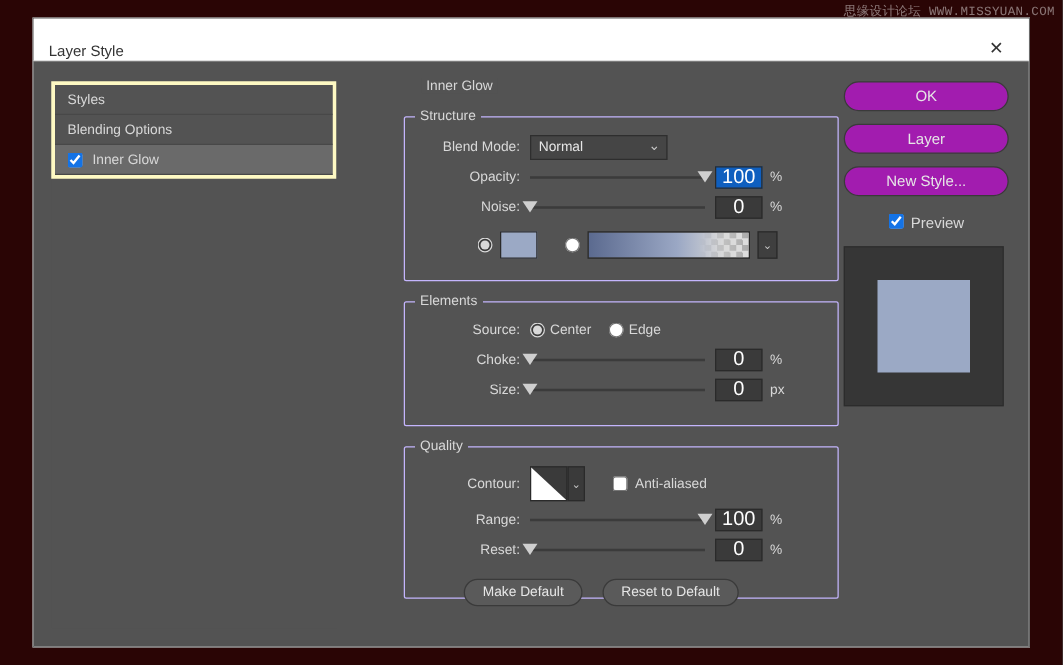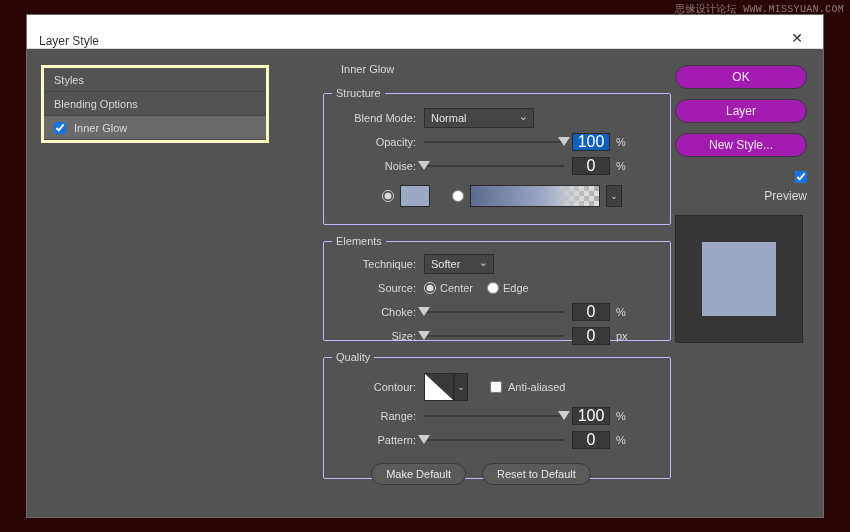--- a/index.html
+++ b/index.html
@@ -46,21 +46,21 @@
   .grad-dd { width: 16px; height: 22px; background: #3f3f3f; border: 1px solid #2a2a2a; display: inline-flex; align-items: center; justify-content: center; font-size: 9px; color: #ccc; }
   .contour-box { width: 30px; height: 28px; background: #3a3a3a; border: 1px solid #2a2a2a; position: relative; }
   .contour-box::before { content: ""; position: absolute; left: 0; bottom: 0; width: 0; height: 0; border-left: 0 solid transparent; border-right: 28px solid transparent; border-bottom: 26px solid #fff; }
   .contour-dd { width: 14px; height: 28px; background: #3a3a3a; border: 1px solid #2a2a2a; display: inline-flex; align-items: center; justify-content: center; font-size: 9px; color: #ccc; }
   .checkbox-inline { display: flex; gap: 6px; margin-left: 10px; padding-left: 12px; }
   input[type=checkbox].ps { width: 12px; height: 12px; accent-color: #1473e6; }
   .btn-row { position: absolute; left: 0; right: 0; bottom: 18px; display: flex; justify-content: center; gap: 16px; }
   .ps-btn { background: #5a5a5a; border: 1px solid #3a3a3a; color: #e6e6e6; font-size: 11px; height: 22px; padding: 0 14px; border-radius: 12px; cursor: pointer; margin-top: 40px; }
   .right-panel { position: absolute; right: 16px; top: 16px; width: 132px; }
   .big-btn { width: 132px; height: 24px; background: #a21caf; border: 1px solid #3a3a3a; color: #e6e6e6; font-size: 12px; border-radius: 14px; margin-bottom: 10px; cursor: pointer; }
-  .preview-check { display: flex; align-items: flex-end; justify-content: center; gap: 6px; margin-top: 4px; font-size: 12px; flex-direction: column; }
+  .preview-check { display: flex; align-items: flex-start; justify-content: center; gap: 6px; margin-top: 4px; font-size: 12px; }
   .preview-box { margin-top: 12px; width: 128px; height: 128px; background: #363636; display: flex; align-items: center; justify-content: center; border: 1px solid #2c2c2c; }
   .preview-inner { width: 74px; height: 74px; background: #9ba9c5; }
   .watermark { position: absolute; right: 6px; top: 2px; font-size: 10px; color: rgba(255,255,255,0.45); font-family: Liberation Mono, monospace; letter-spacing: 0.3px; }
 </style>
 </head>
 <body>
 
 <div class="watermark">思缘设计论坛   WWW.MISSYUAN.COM</div>
 
 <div class="window">
@@ -118,26 +118,20 @@
             <input type="radio" name="glowtype" style="">
             <span class="grad-swatch"></span>
             <span class="grad-dd">⌄</span>
           </div>
         </div>
       </fieldset>
 
       <fieldset class="fs-elements">
         <legend>Elements</legend>
         <div style="padding:4px 12px 4px 0;">
-          <div class="row">
-            <div class="lab">Technique:</div>
-            <div class="select-wrap">
-              <select style="width:70px;"><option>Softer</option></select>
-            </div>
-          </div>
           <div class="row">
             <div class="lab">Source:</div>
             <input type="radio" name="src" checked="" style="">
             <span style="margin:0 14px 0 4px;">Center</span>
             <input type="radio" name="src" style="">
             <span style="margin-left:4px;">Edge</span>
           </div>
           <div class="row">
             <div class="lab">Choke:</div>
             <div class="slider-track">
@@ -174,21 +168,21 @@
           <div class="row">
             <div class="lab">Range:</div>
             <div class="slider-track">
                 <div class="track-line"></div>
                 <div class="thumb" style="left:100%;"></div>
               </div>
             <input class="numbox" value="100" style="">
             <div class="unit">%</div>
           </div>
           <div class="row">
-            <div class="lab">Pattern:</div>
+            <div class="lab">Reset:</div>
             <div class="slider-track">
                 <div class="track-line"></div>
                 <div class="thumb" style="left:0%;"></div>
               </div>
             <input class="numbox" value="0" style="">
             <div class="unit">%</div>
           </div>
         </div>
       </fieldset>
 

